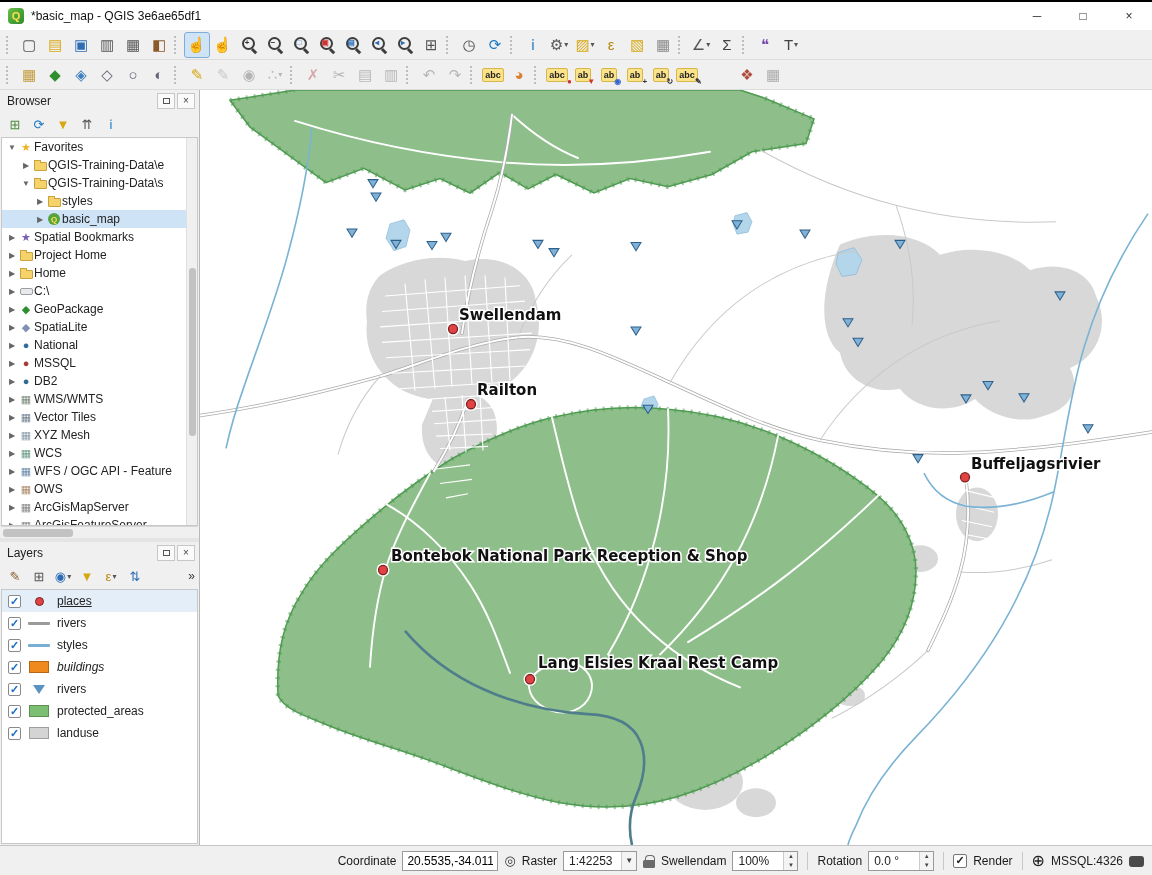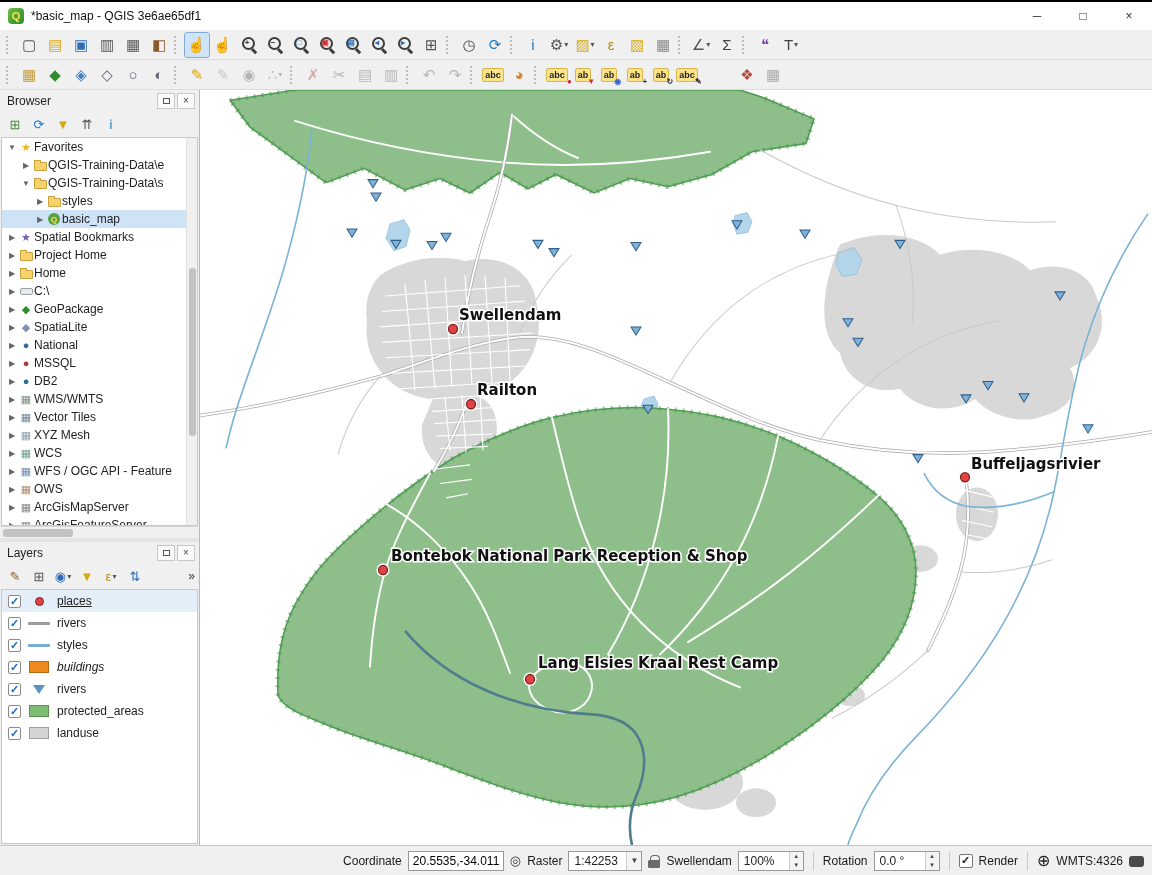--- a/index.html
+++ b/index.html
@@ -756,16 +756,16 @@
       <span class="spin-arrows">
           <i>▲</i>
           <i>▼</i>
         </span>
     </div>
     <span class="sb-sep"></span>
     <span class="sb-check">✓</span>
     <span class="sb-label">Render</span>
     <span class="sb-sep"></span>
     <span class="globe-icon">⊕</span>
-    <span class="sb-label">WMTS:4326</span>
+    <span class="sb-label">MSSQL:4326</span>
     <span class="bubble"></span>
   </div>
 </div>
 
 </body></html>

